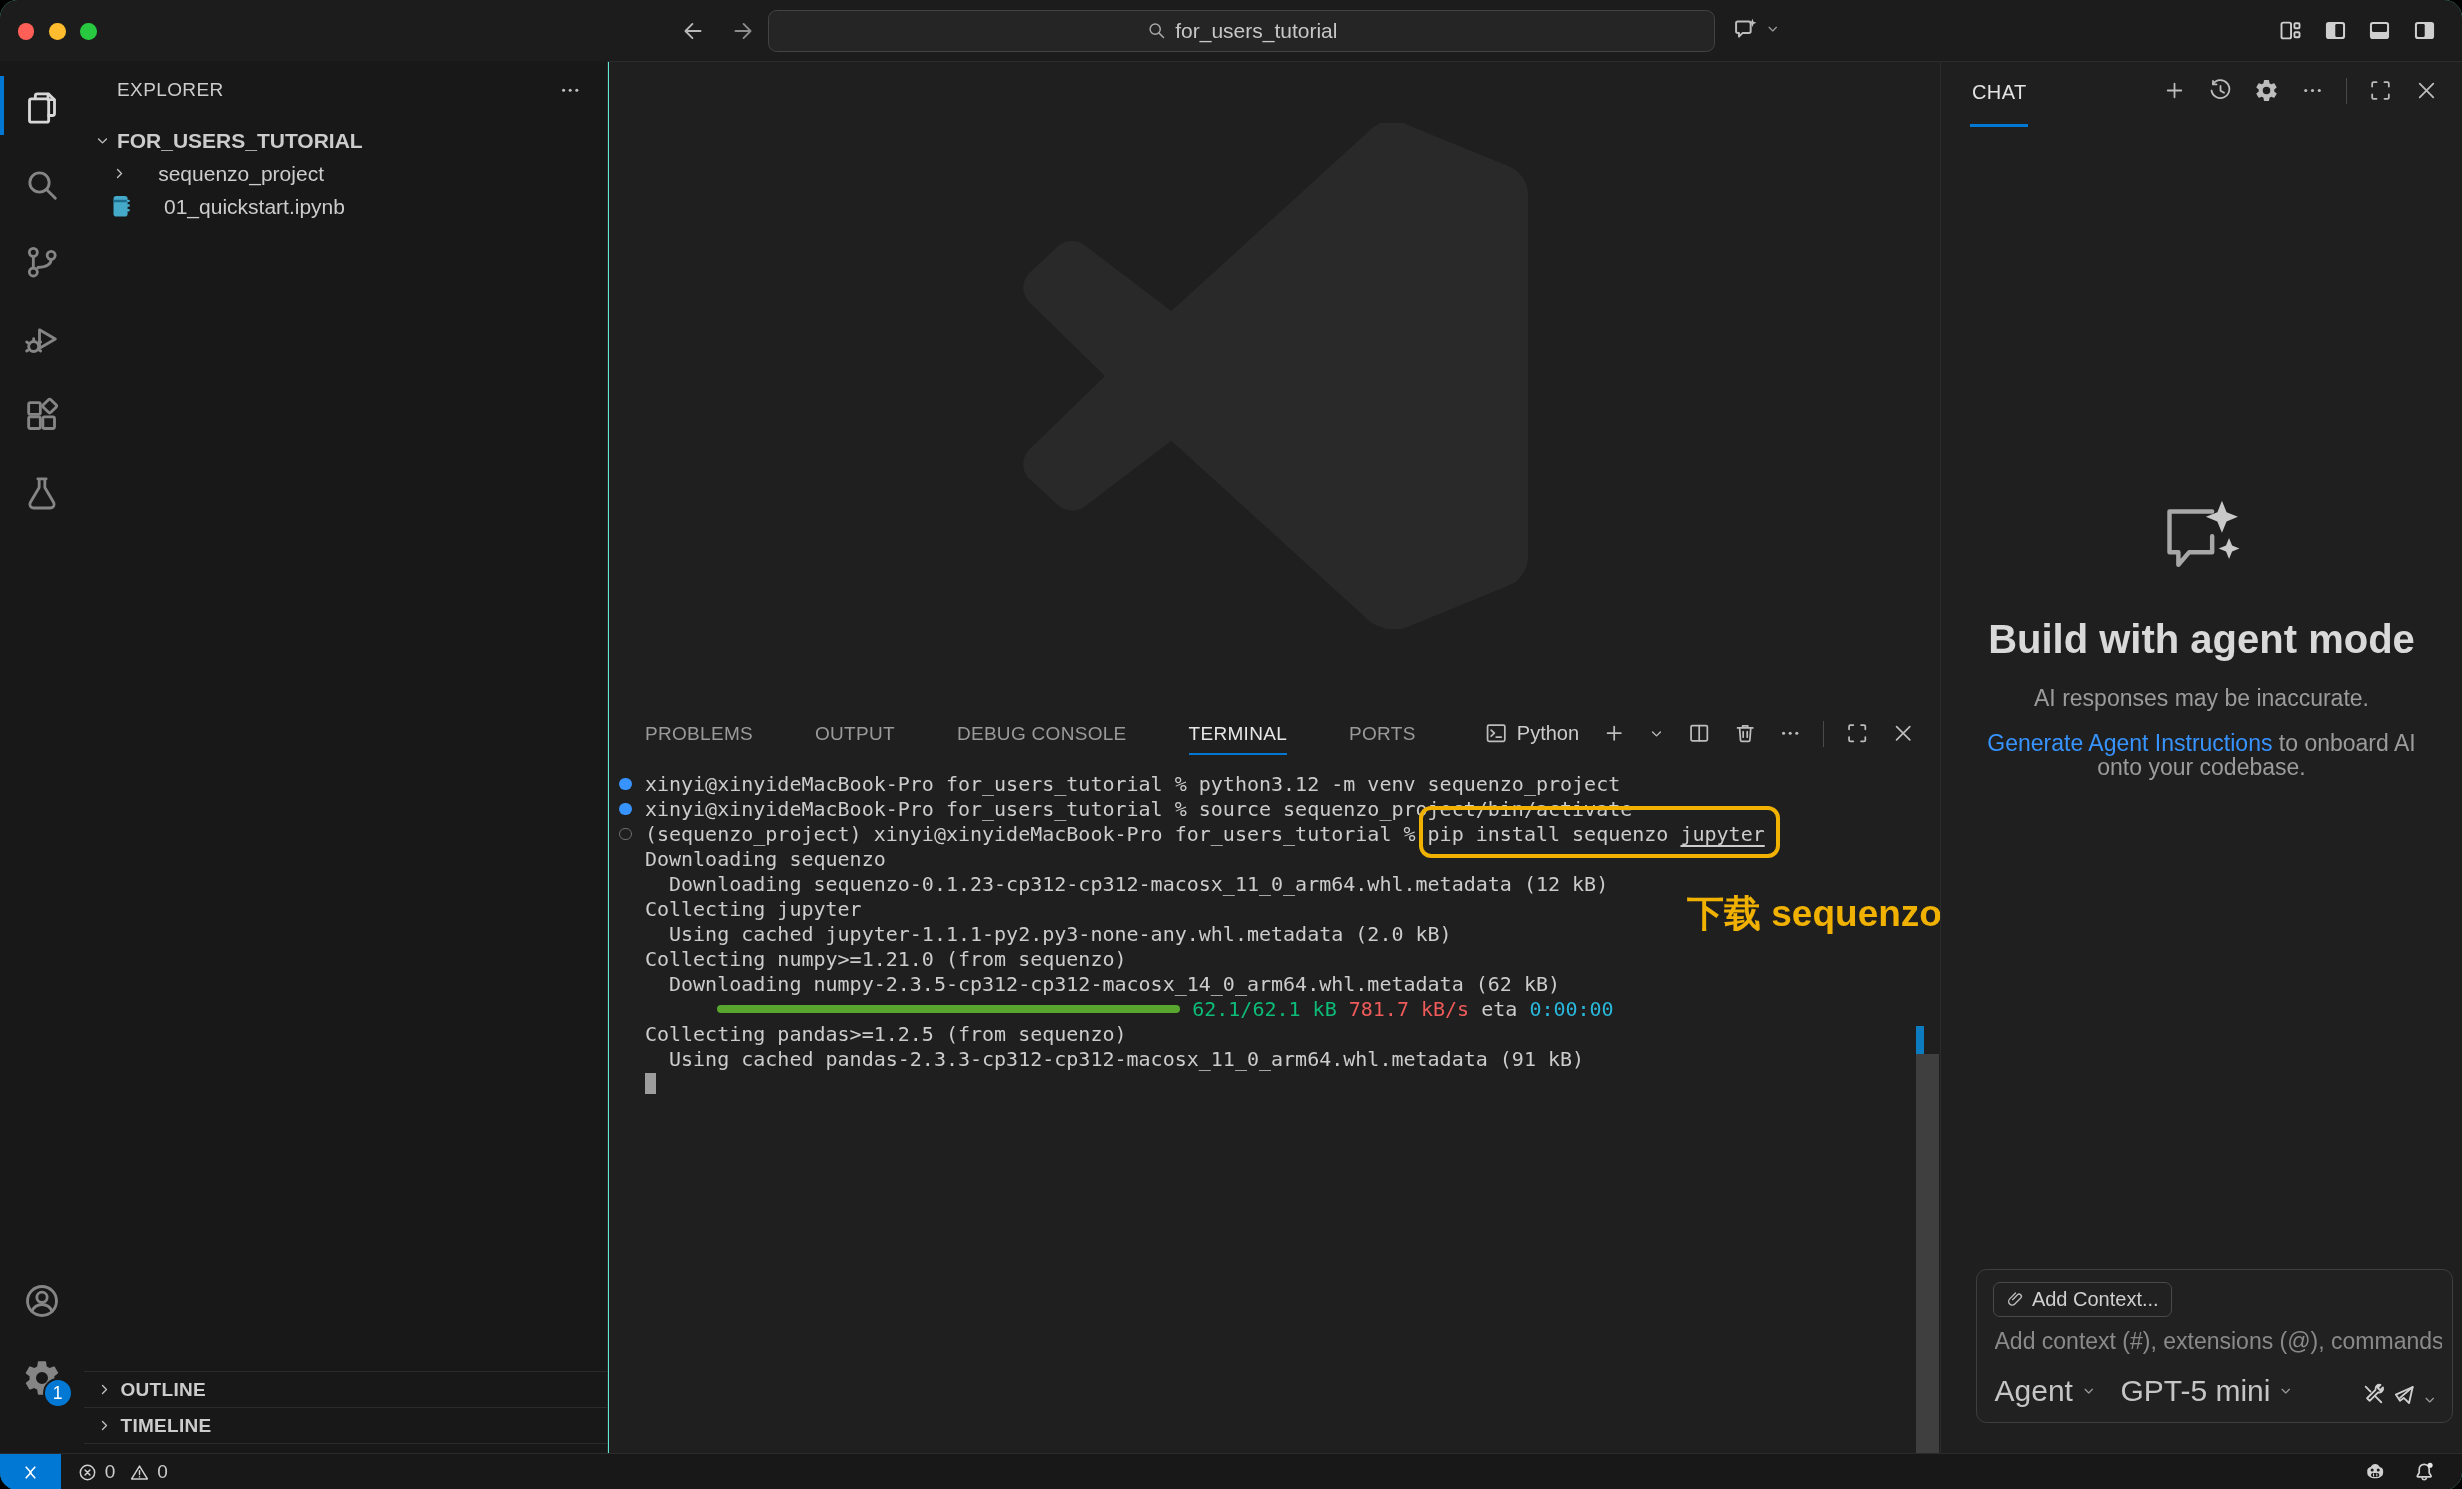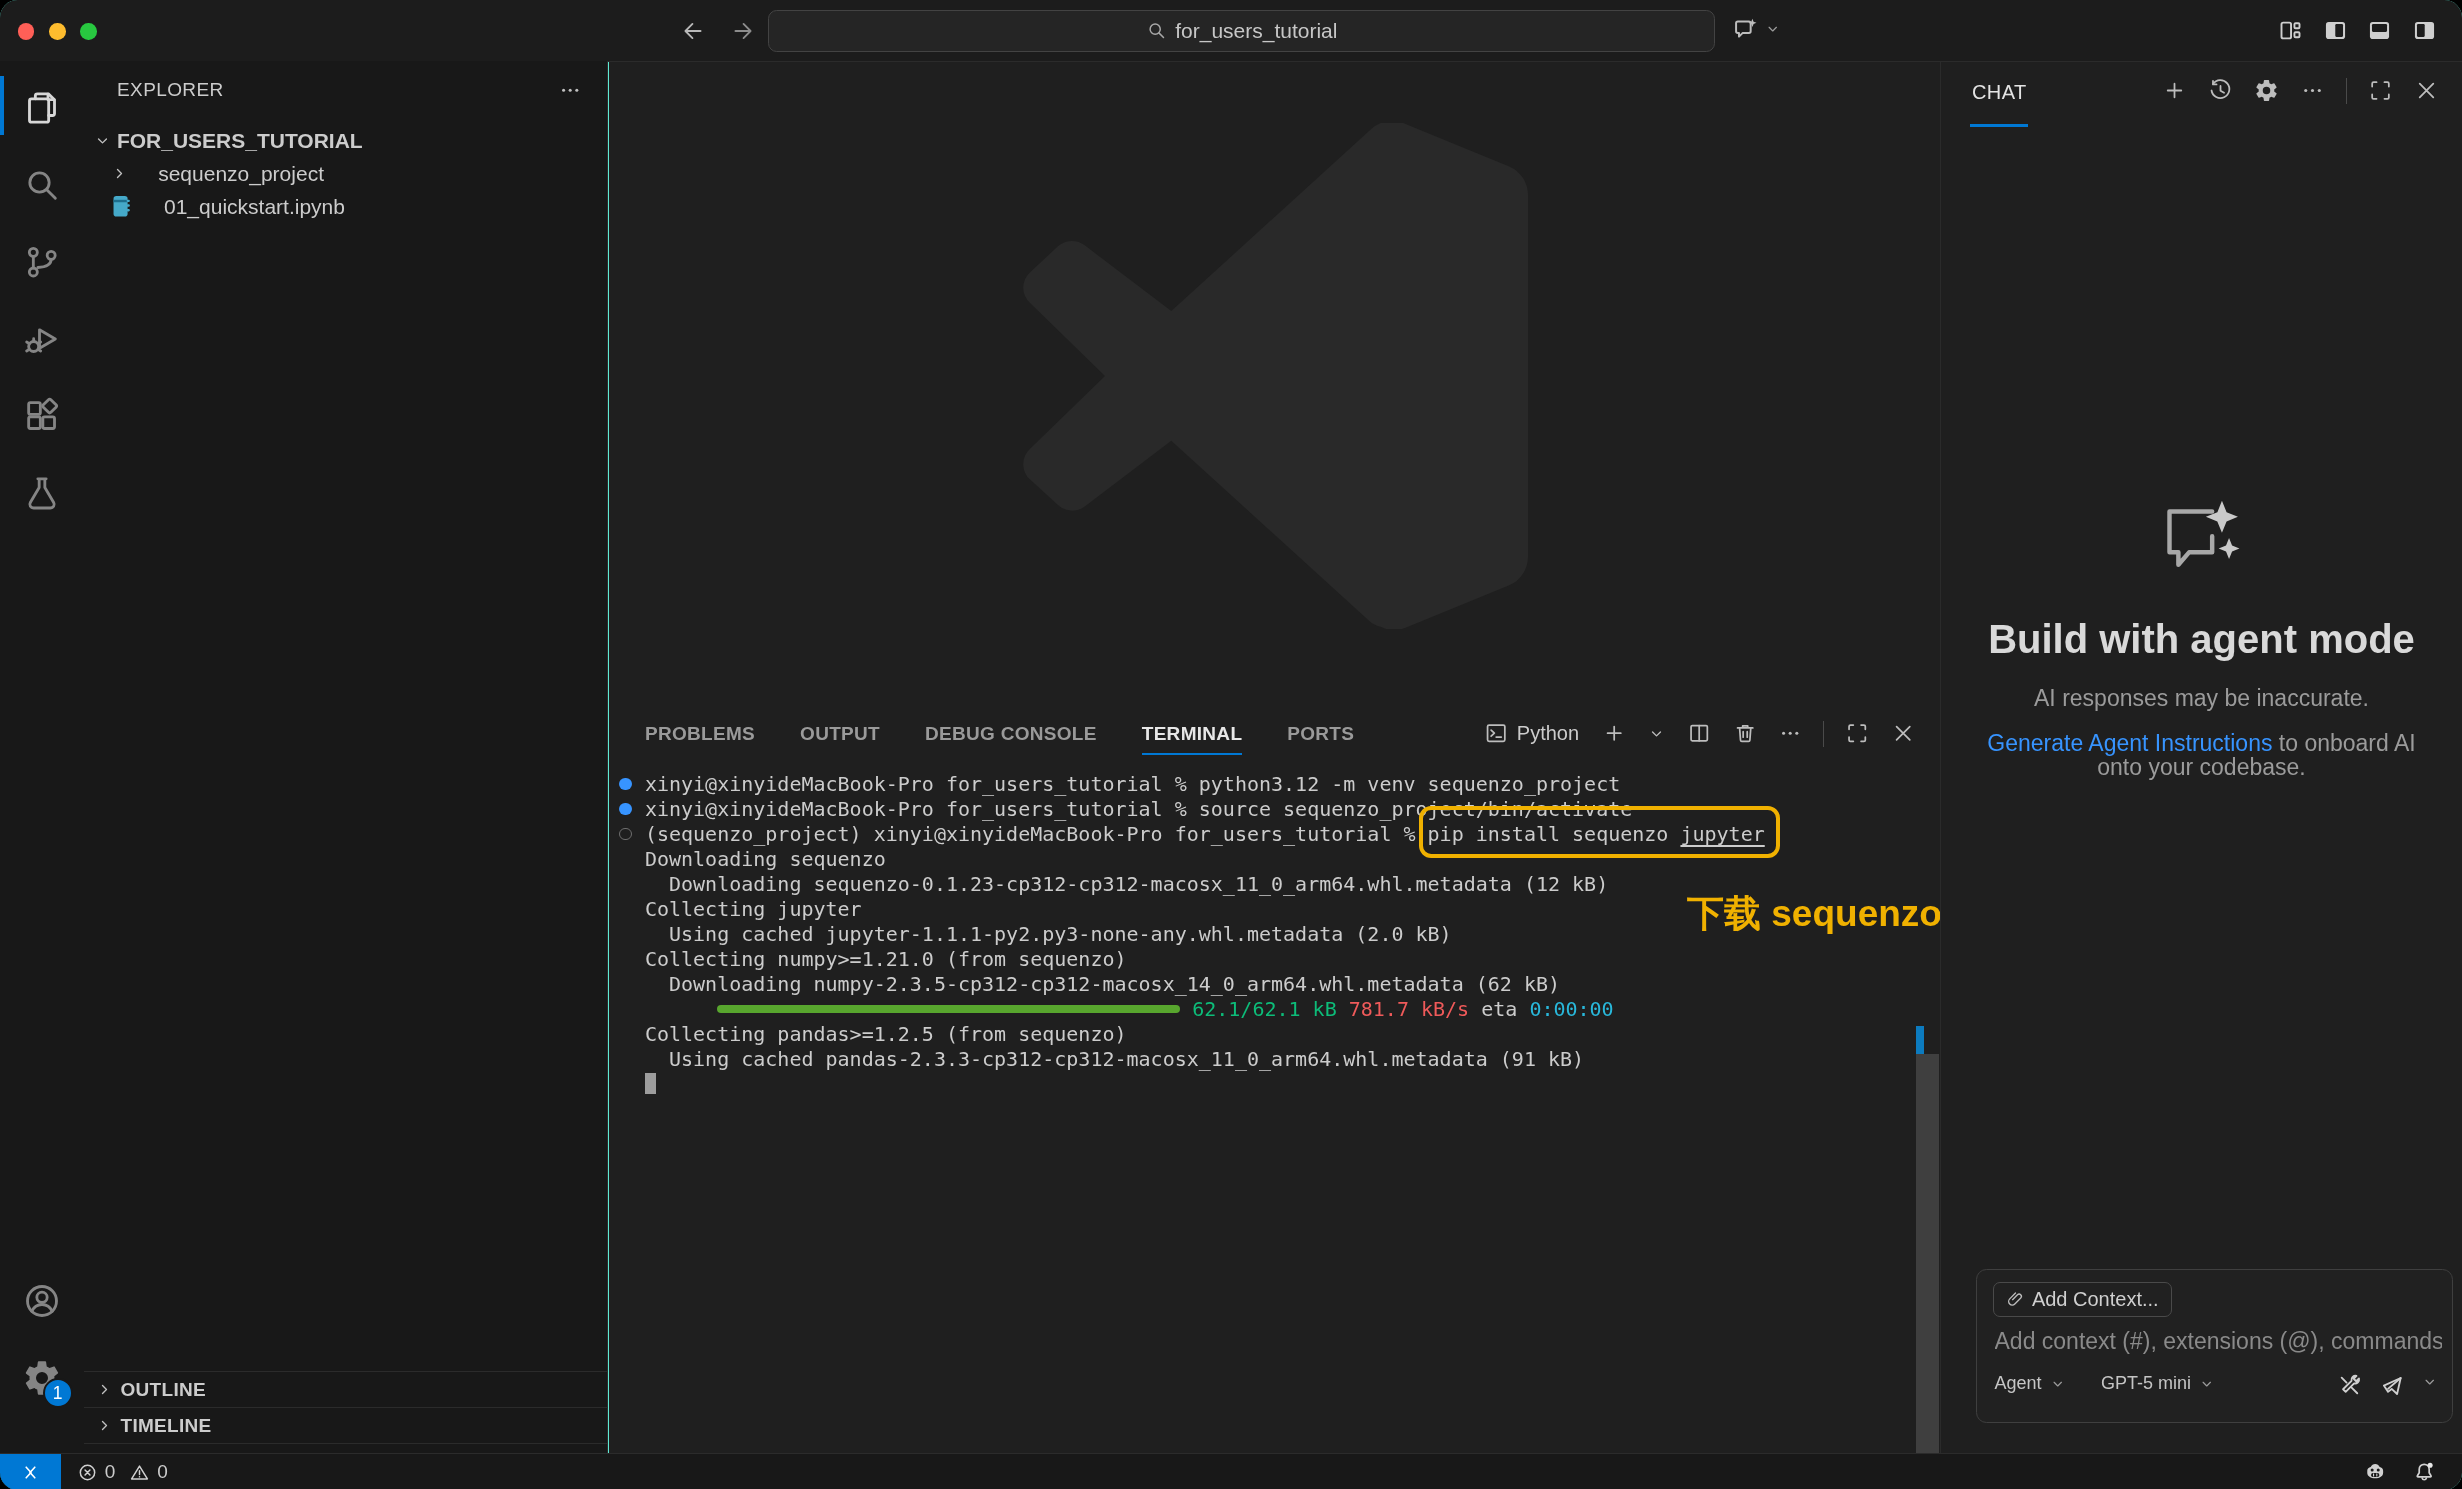--- a/index.html
+++ b/index.html
@@ -46,21 +46,21 @@
   .sb-section{height:35px;border-top:0.9px solid #2b2b2b;display:flex;align-items:center;padding-left:10.5px;font-size:19px;font-weight:700;
     letter-spacing:0.3px;color:#cccccc;cursor:pointer;}
   .sb-section .twisty{width:19px;height:19px;color:#c0c0c0;margin-right:7px;}
 
   
   .editor{position:absolute;left:609px;top:62px;width:1332px;height:647px;background:#1f1f1f;}
   .watermark{position:absolute;left:50%;top:50%;transform:translate(-50%,-52%);width:506px;height:506px;}
 
   
   .panel{position:absolute;left:609px;top:709px;width:1332px;height:744px;background:#1f1f1f;}
-  .panel-tabs{position:absolute;left:36px;top:0;height:49px;display:flex;gap:45px;align-items:center;font-weight:bold;}
+  .panel-tabs{position:absolute;left:36px;top:0;height:49px;display:flex;gap:62px;align-items:center;}
   .ptab{position:relative;height:49px;display:flex;align-items:center;font-size:19px;letter-spacing:0.3px;color:#9a9a9a;cursor:pointer;white-space:nowrap;}
   .ptab.active{color:#e7e7e7;}
   .ptab.active::after{content:"";position:absolute;left:0;right:0;bottom:2.6px;height:2.6px;background:#0078d4;}
   .panel-toolbar{position:absolute;right:26px;top:0;height:49px;display:flex;align-items:center;gap:21px;color:#c3c3c3;}
   .panel-toolbar .ico{width:24.4px;height:24.4px;}
   .shell-label{font-size:20px;color:#cccccc;margin:0 1.7px 0 -12.2px;}
   .vdiv{width:0.9px;height:26px;background:#4a4a4a;}
 
   .term{position:absolute;left:7.9px;top:63px;right:52px;font-family:"DejaVu Sans Mono","Liberation Mono",monospace;
     font-size:20px;line-height:25px;color:#cccccc;}
@@ -92,21 +92,21 @@
   .chat-empty h1{margin:35px 0 0;font-size:40px;font-weight:600;color:#d9d9d9;}
   .chat-empty .sub{margin-top:23px;font-size:23px;color:#9b9b9b;}
   .chat-empty .para{width:437px;margin:19px auto 0;font-size:23px;line-height:24px;color:#9b9b9b;}
   .chat-empty a{color:#3794ff;text-decoration:none;cursor:pointer;}
   .chat-input{position:absolute;left:35px;top:1207px;width:477px;height:154px;background:#212121;border:0.9px solid #3f3f3f;
     border-radius:10.5px;box-sizing:border-box;}
   .ctx-pill{position:absolute;left:15.7px;top:12.2px;height:33px;border:0.9px solid #4a4a4a;border-radius:7px;display:flex;align-items:center;
     gap:7px;padding:0 12.2px;font-size:20px;color:#cfcfcf;cursor:pointer;}
   .ctx-pill .ico{width:19px;height:19px;}
   .chat-placeholder{position:absolute;left:17.5px;right:10.5px;top:58px;font-size:23px;color:#8a8a8a;white-space:nowrap;overflow:hidden;}
-  .chat-bottom{position:absolute;left:17.5px;right:14px;bottom:14px;height:35px;display:flex;align-items:flex-start;gap:16px;font-size:18px;color:#c5c5c5;}
+  .chat-bottom{position:absolute;left:17.5px;right:14px;bottom:14px;height:35px;display:flex;align-items:flex-end;gap:4px;font-size:30px;color:#c5c5c5;}
   .chev-sm{width:17.5px;height:17.5px;color:#9a9a9a;}
   .model-picker{margin-left:19px;display:flex;align-items:center;gap:7px;cursor:pointer;}
   .agent-picker{display:flex;align-items:center;gap:7px;cursor:pointer;}
   .chat-bottom .spacer{flex:1;}
   .chat-bottom .ico.act{width:26px;height:26px;color:#cfcfcf;}
 
   
   .statusbar{position:absolute;left:0;bottom:0;width:2462px;height:37px;background:#181818;border-top:0.9px solid #2b2b2b;
     display:flex;align-items:center;font-size:19px;color:#cccccc;box-sizing:border-box;}
   .remote{width:61px;height:100%;background:#0078d4;display:flex;align-items:center;justify-content:center;color:#fff;cursor:pointer;}

